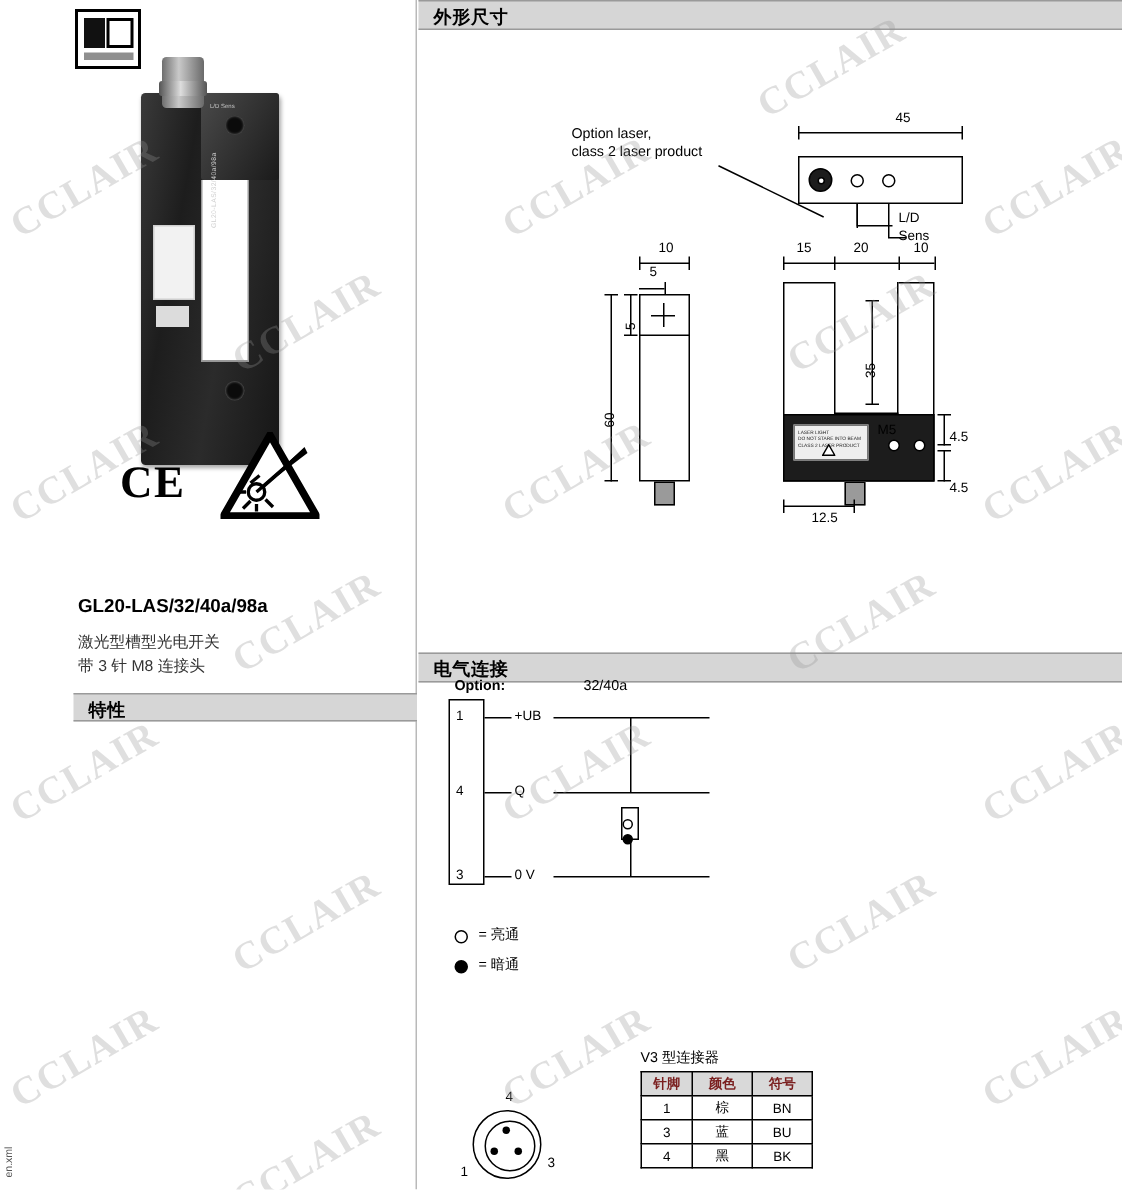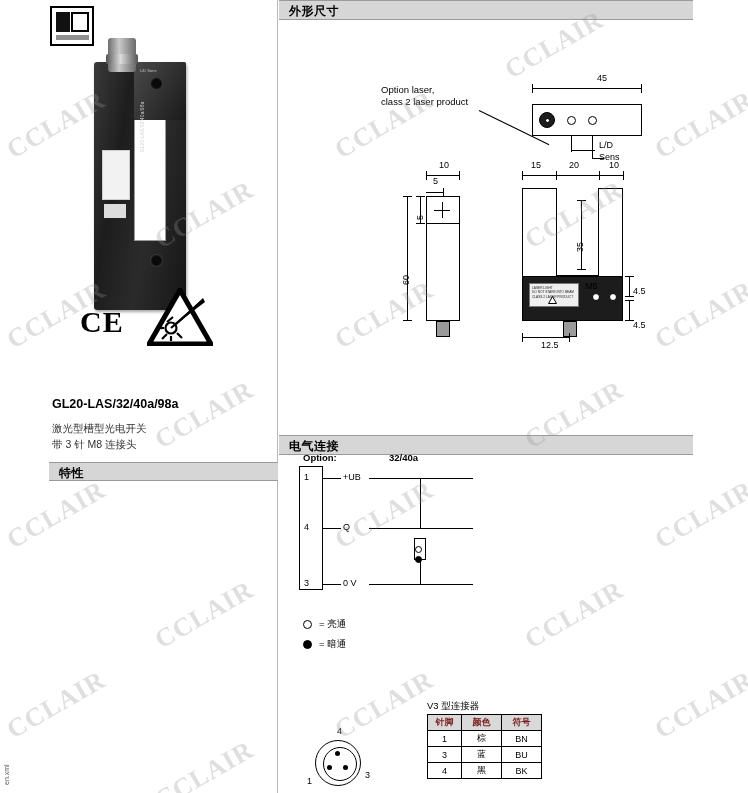--- a/index.html
+++ b/index.html
@@ -47,21 +47,21 @@
   .sec-head-left {
     position: absolute;
     left: 49px;
     width: 229px;
     height: 19px;
     line-height: 12px;
   }
   .sec-head-right {
     position: absolute;
     left: 0px;
-    width: 414px;
+    width: 469px;
     height: 20px;
     line-height: 12px;
   }
   
   .photo-area {
     position: absolute;
     left: 0; top: 0;
     width: 278px; height: 368px;
   }
   .symbol-box {
@@ -458,21 +458,21 @@
       <div class="dim-txt" style="left:262px; top:340px;">12.5</div>
       <div class="ln hl" style="left:243px; top:337px; width:48px;"></div>
       <div class="ln vl" style="left:243px; top:333px; height:9px;"></div>
       <div class="ln vl" style="left:290px; top:333px; height:9px;"></div>
     </div>
 
     <div class="sec-head sec-head-right" style="top:411px;margin-top:24px;">电气连接</div>
 
     <div>
       <div class="note-txt" style="left:24px; top:452px;font-weight:bold;">Option:</div>
-      <div class="note-txt" style="left:110px; top:452px; font-weight:bold;">32/40a</div>
+      <div class="note-txt" style="left:110px; top:452px; font-weight:normal;">32/40a</div>
 
       <div class="box-out" style="left:20px; top:466px; width:24px; height:124px; background:#fff;"></div>
       <div class="dim-txt" style="left:25px; top:472px;">1</div>
       <div class="dim-txt" style="left:25px; top:522px;">4</div>
       <div class="dim-txt" style="left:25px; top:578px;">3</div>
 
       <div class="ln hl" style="left:44px; top:478px; width:18px;"></div>
       <div class="ln hl" style="left:44px; top:528px; width:18px;"></div>
       <div class="ln hl" style="left:44px; top:584px; width:18px;"></div>
       <div class="dim-txt" style="left:64px; top:472px;">+UB</div>

